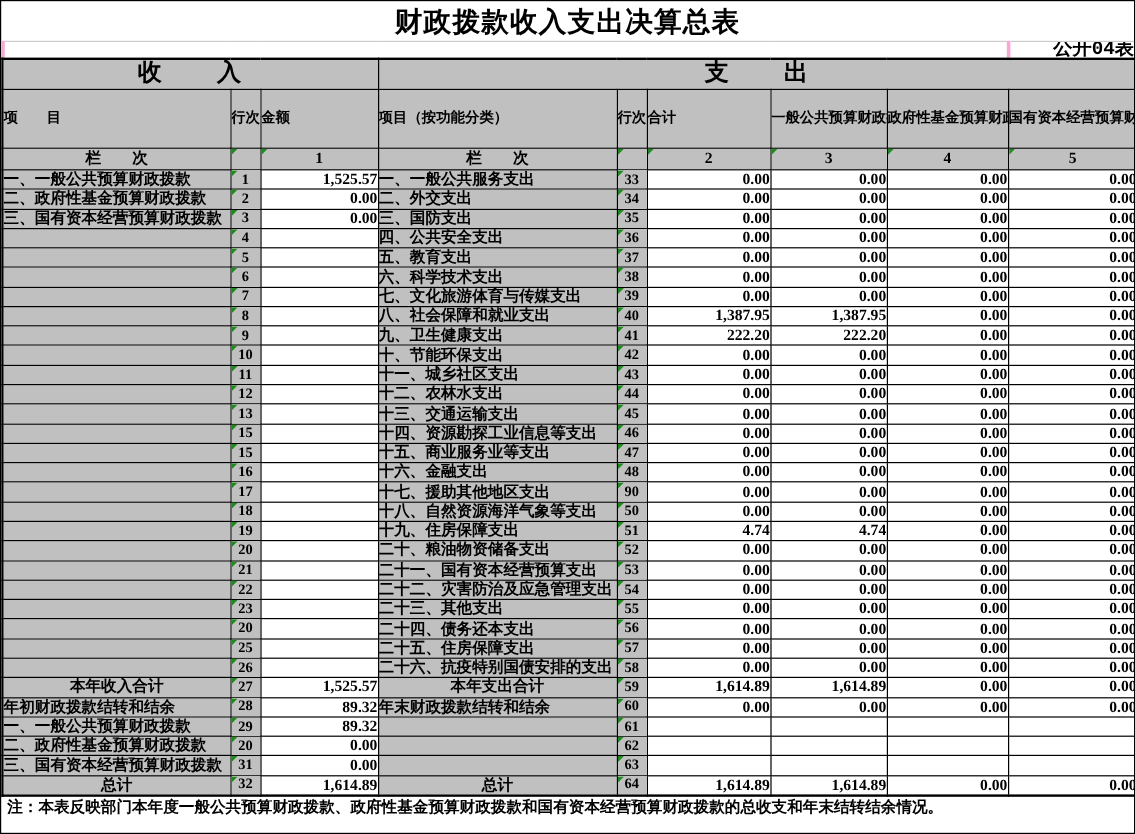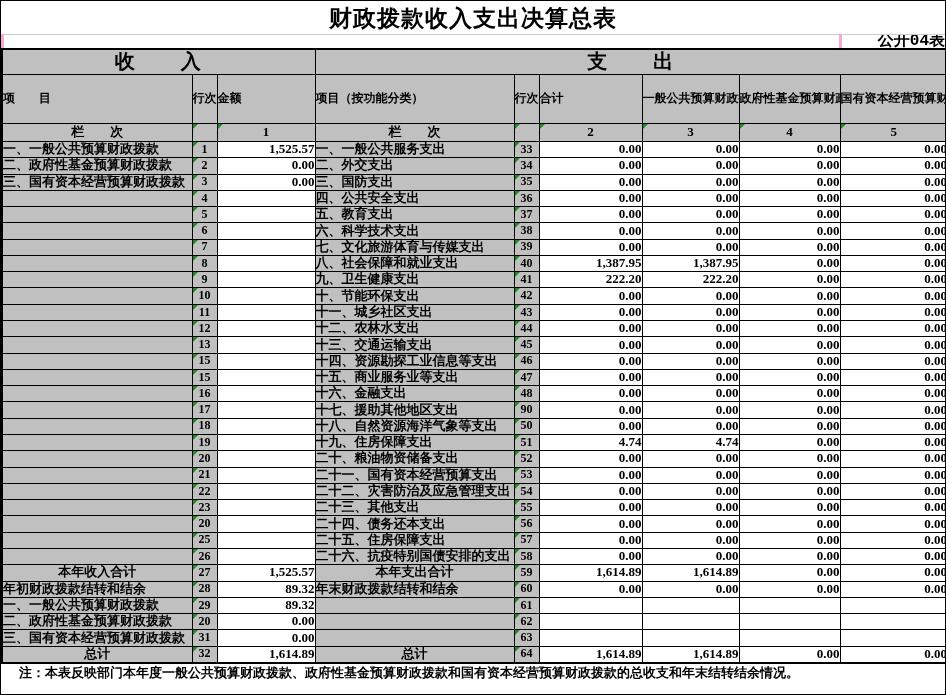--- a/index.html
+++ b/index.html
@@ -41,21 +41,21 @@
   .num{
     font-size:13px;text-align:right;padding-right:3px;
     font-family:"Liberation Serif",serif;
   }
   .gt{
     position:absolute;top:0;left:0;width:0;height:0;
     border-top:5px solid #1f8a1f;border-right:5px solid transparent;
   }
   .note{
     height:15px;line-height:16px;font-size:13px;font-weight:bold;
-    padding:1px 2px 0 18px;white-space:nowrap;overflow:hidden;
+    padding:1px 2px 0 5px;white-space:nowrap;overflow:hidden;
   }
 </style>
 </head>
 <body>
 
 <div class="sheet">
 
   <div class="title">财政拨款收入支出决算总表</div>
 
   <table class="meta">

